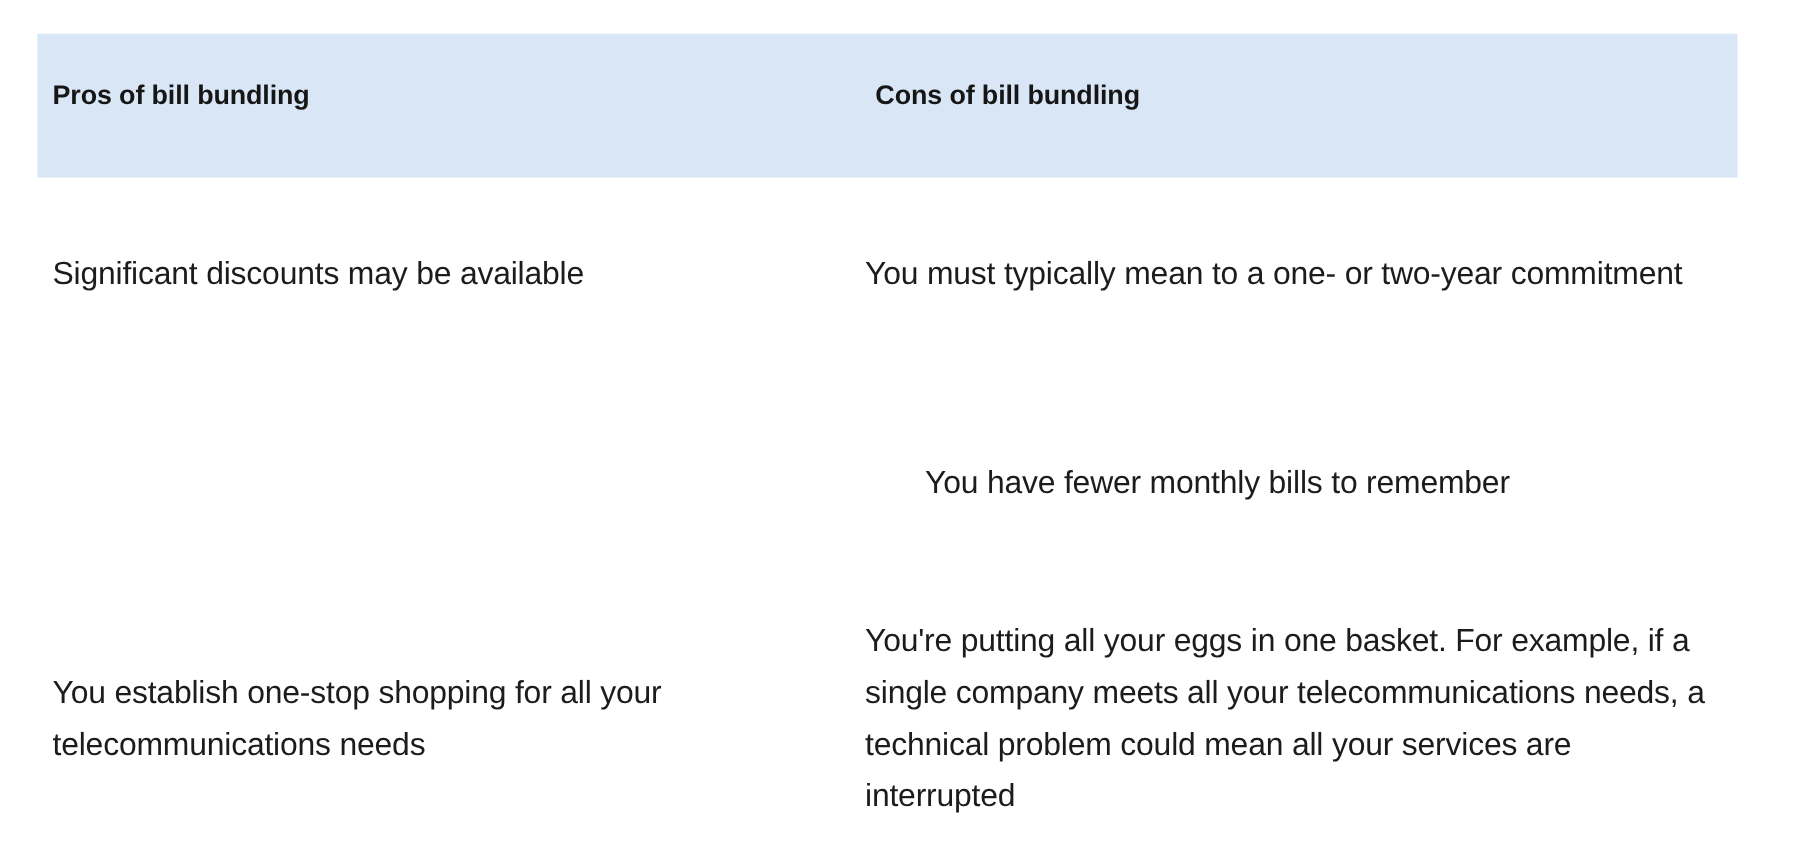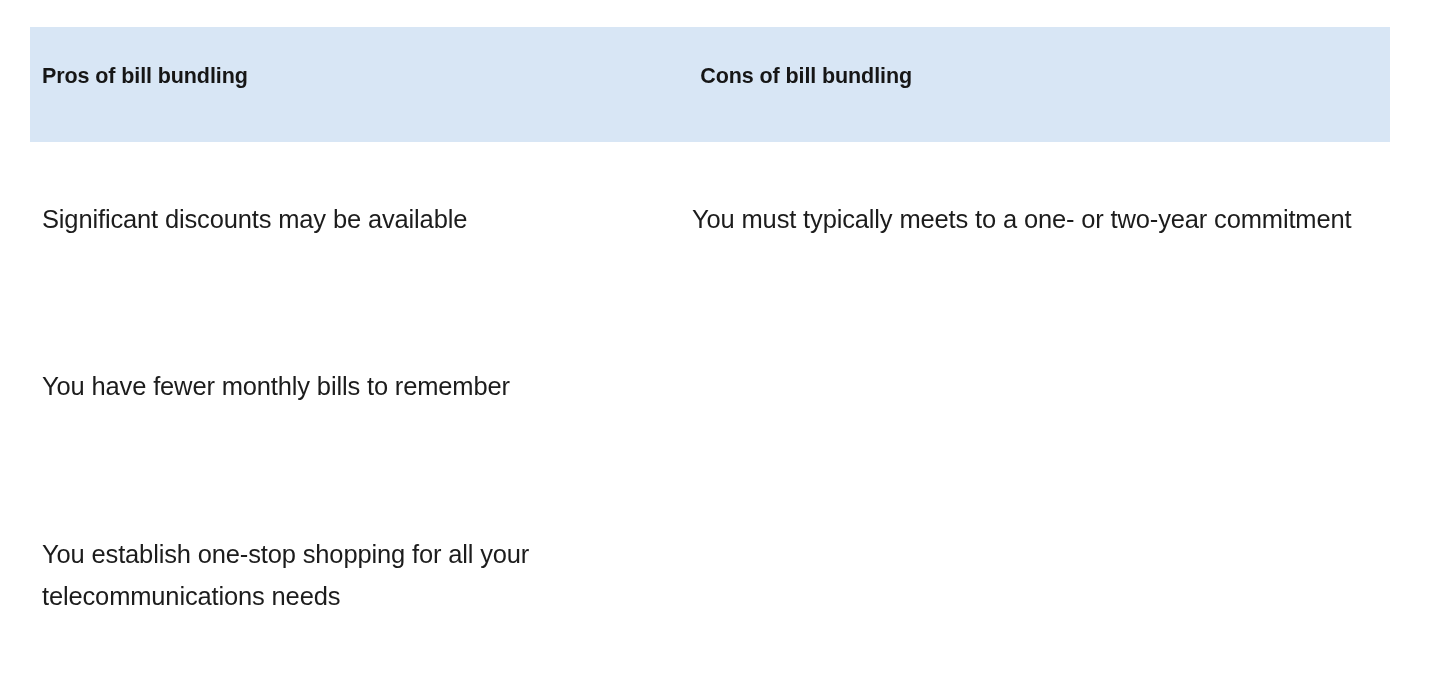--- a/index.html
+++ b/index.html
@@ -68,21 +68,21 @@
     width: 1348px;
   }
 
   .row {
     display: flex;
     align-items: center;
     width: 100%;
   }
 
   .row-1 { height: 155px; justify-content: flex-end; }
-  .row-2 { height: 180px; }
+  .row-2 { height: 180px; justify-content: flex-end; }
   .row-3 { height: 197px; }
 
   .cell {
     font-size: 25.5px;
     font-weight: 400;
     color: #1c1c1c;
     line-height: 41.5px;
     letter-spacing: -0.15px;
   }
 
@@ -109,25 +109,26 @@
     </div>
     <div class="head-cell col-cons">
       <span class="head-text">Cons of bill bundling</span>
     </div>
   </div>
 
   <div class="table-body">
 
     <div class="row row-1">
       <div class="cell col-pros">Significant discounts may be available</div>
-      <div class="cell col-cons">You must typically meets to a one- or two-year commitment</div>
+      <div class="cell col-cons">You must typically mean to a one- or two-year commitment</div>
     </div>
 
     <div class="row row-2">
       <div class="cell col-pros">You have fewer monthly bills to remember</div>
     </div>
 
     <div class="row row-3">
       <div class="cell col-pros">You establish one-stop shopping for all your telecommunications needs</div>
+      <div class="cell col-cons">You're putting all your eggs in one basket. For example, if a single company meets all your telecommunications needs, a technical problem could mean all your services are interrupted</div>
     </div>
 
   </div>
 </div>
 
 </body></html>

